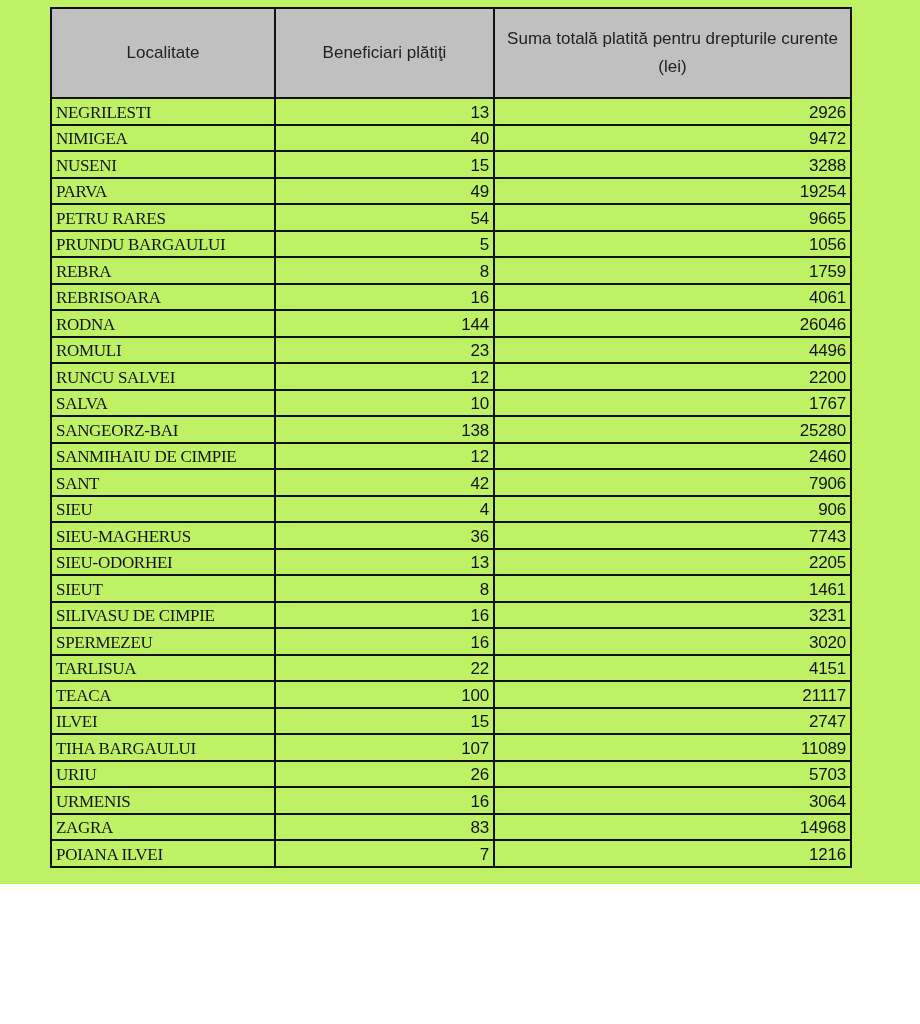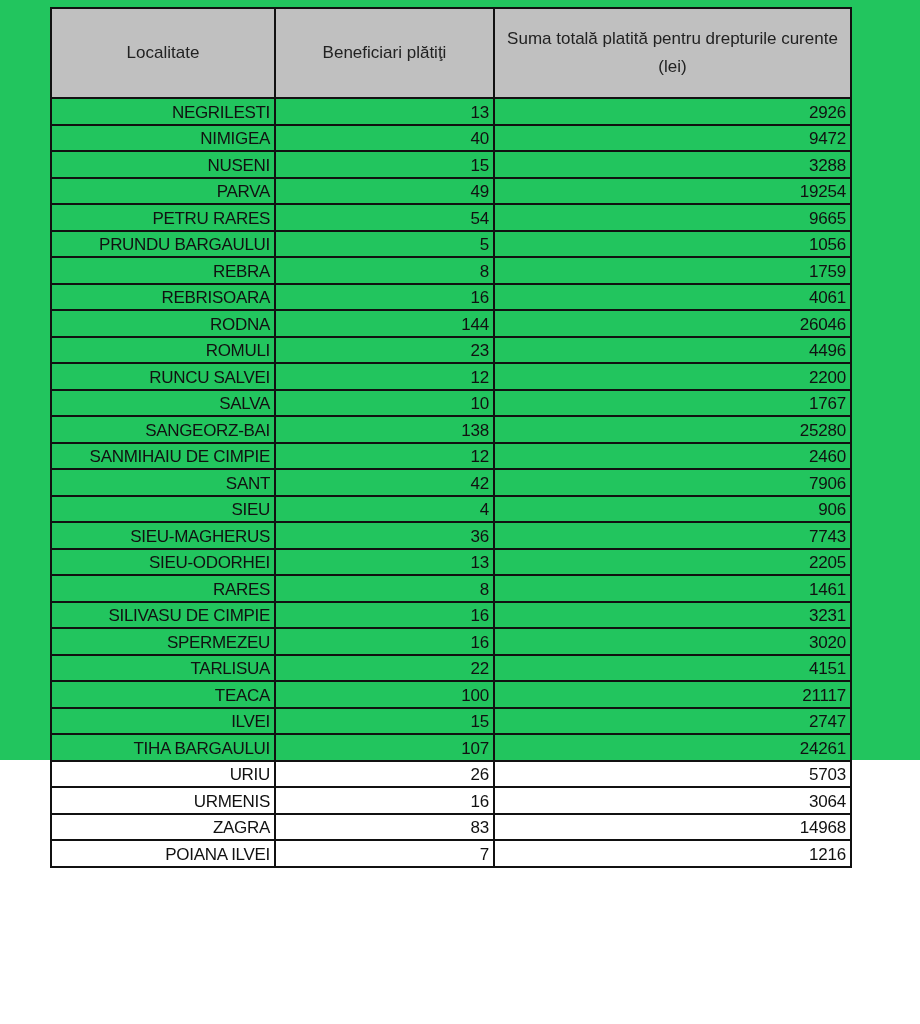--- a/index.html
+++ b/index.html
@@ -6,22 +6,22 @@
       margin: 0;
       padding: 0;
       background: #ffffff;
       width: 920px;
       height: 1024px;
       overflow: hidden;
     }
     .page {
       position: relative;
       width: 920px;
-      height: 760px;
-      background: #22c55e;
+      height: 884px;
+      background: #bef264;
     }
     table.data {
       position: absolute;
       left: 50px;
       top: 7px;
       width: 800px;
       border-collapse: collapse;
       font-family: "Liberation Sans Narrow", "Liberation Sans", sans-serif;
       color: #111;
       border: 2px solid #111;
@@ -41,21 +41,21 @@
       line-height: 28px;
       color: #222;
     }
     table.data tbody td {
       height: 23.5px;
       font-size: 17px;
       line-height: 20px;
       vertical-align: bottom;
       padding-bottom: 1px;
     }
-    td.loc { text-align: right; padding-left: 3px; letter-spacing: -0.3px; }
+    td.loc { text-align: left; padding-left: 3px; letter-spacing: -0.3px; font-family: Liberation Serif, serif; }
     td.num { text-align: right; padding-right: 3px; letter-spacing: -0.2px; }
     col.c1 { width: 224px; }
     col.c2 { width: 219px; }
     col.c3 { width: 357px; }
   </style>
 </head>
 <body>
 
 <div class="page">
   <table class="data">
@@ -156,21 +156,21 @@
           <td class="loc">SIEU-MAGHERUS</td>
           <td class="num">36</td>
           <td class="num">7743</td>
         </tr>
         <tr>
           <td class="loc">SIEU-ODORHEI</td>
           <td class="num">13</td>
           <td class="num">2205</td>
         </tr>
         <tr>
-          <td class="loc">RARES</td>
+          <td class="loc">SIEUT</td>
           <td class="num">8</td>
           <td class="num">1461</td>
         </tr>
         <tr>
           <td class="loc">SILIVASU DE CIMPIE</td>
           <td class="num">16</td>
           <td class="num">3231</td>
         </tr>
         <tr>
           <td class="loc">SPERMEZEU</td>
@@ -188,21 +188,21 @@
           <td class="num">21117</td>
         </tr>
         <tr>
           <td class="loc">ILVEI</td>
           <td class="num">15</td>
           <td class="num">2747</td>
         </tr>
         <tr>
           <td class="loc">TIHA BARGAULUI</td>
           <td class="num">107</td>
-          <td class="num">24261</td>
+          <td class="num">11089</td>
         </tr>
         <tr>
           <td class="loc">URIU</td>
           <td class="num">26</td>
           <td class="num">5703</td>
         </tr>
         <tr>
           <td class="loc">URMENIS</td>
           <td class="num">16</td>
           <td class="num">3064</td>

